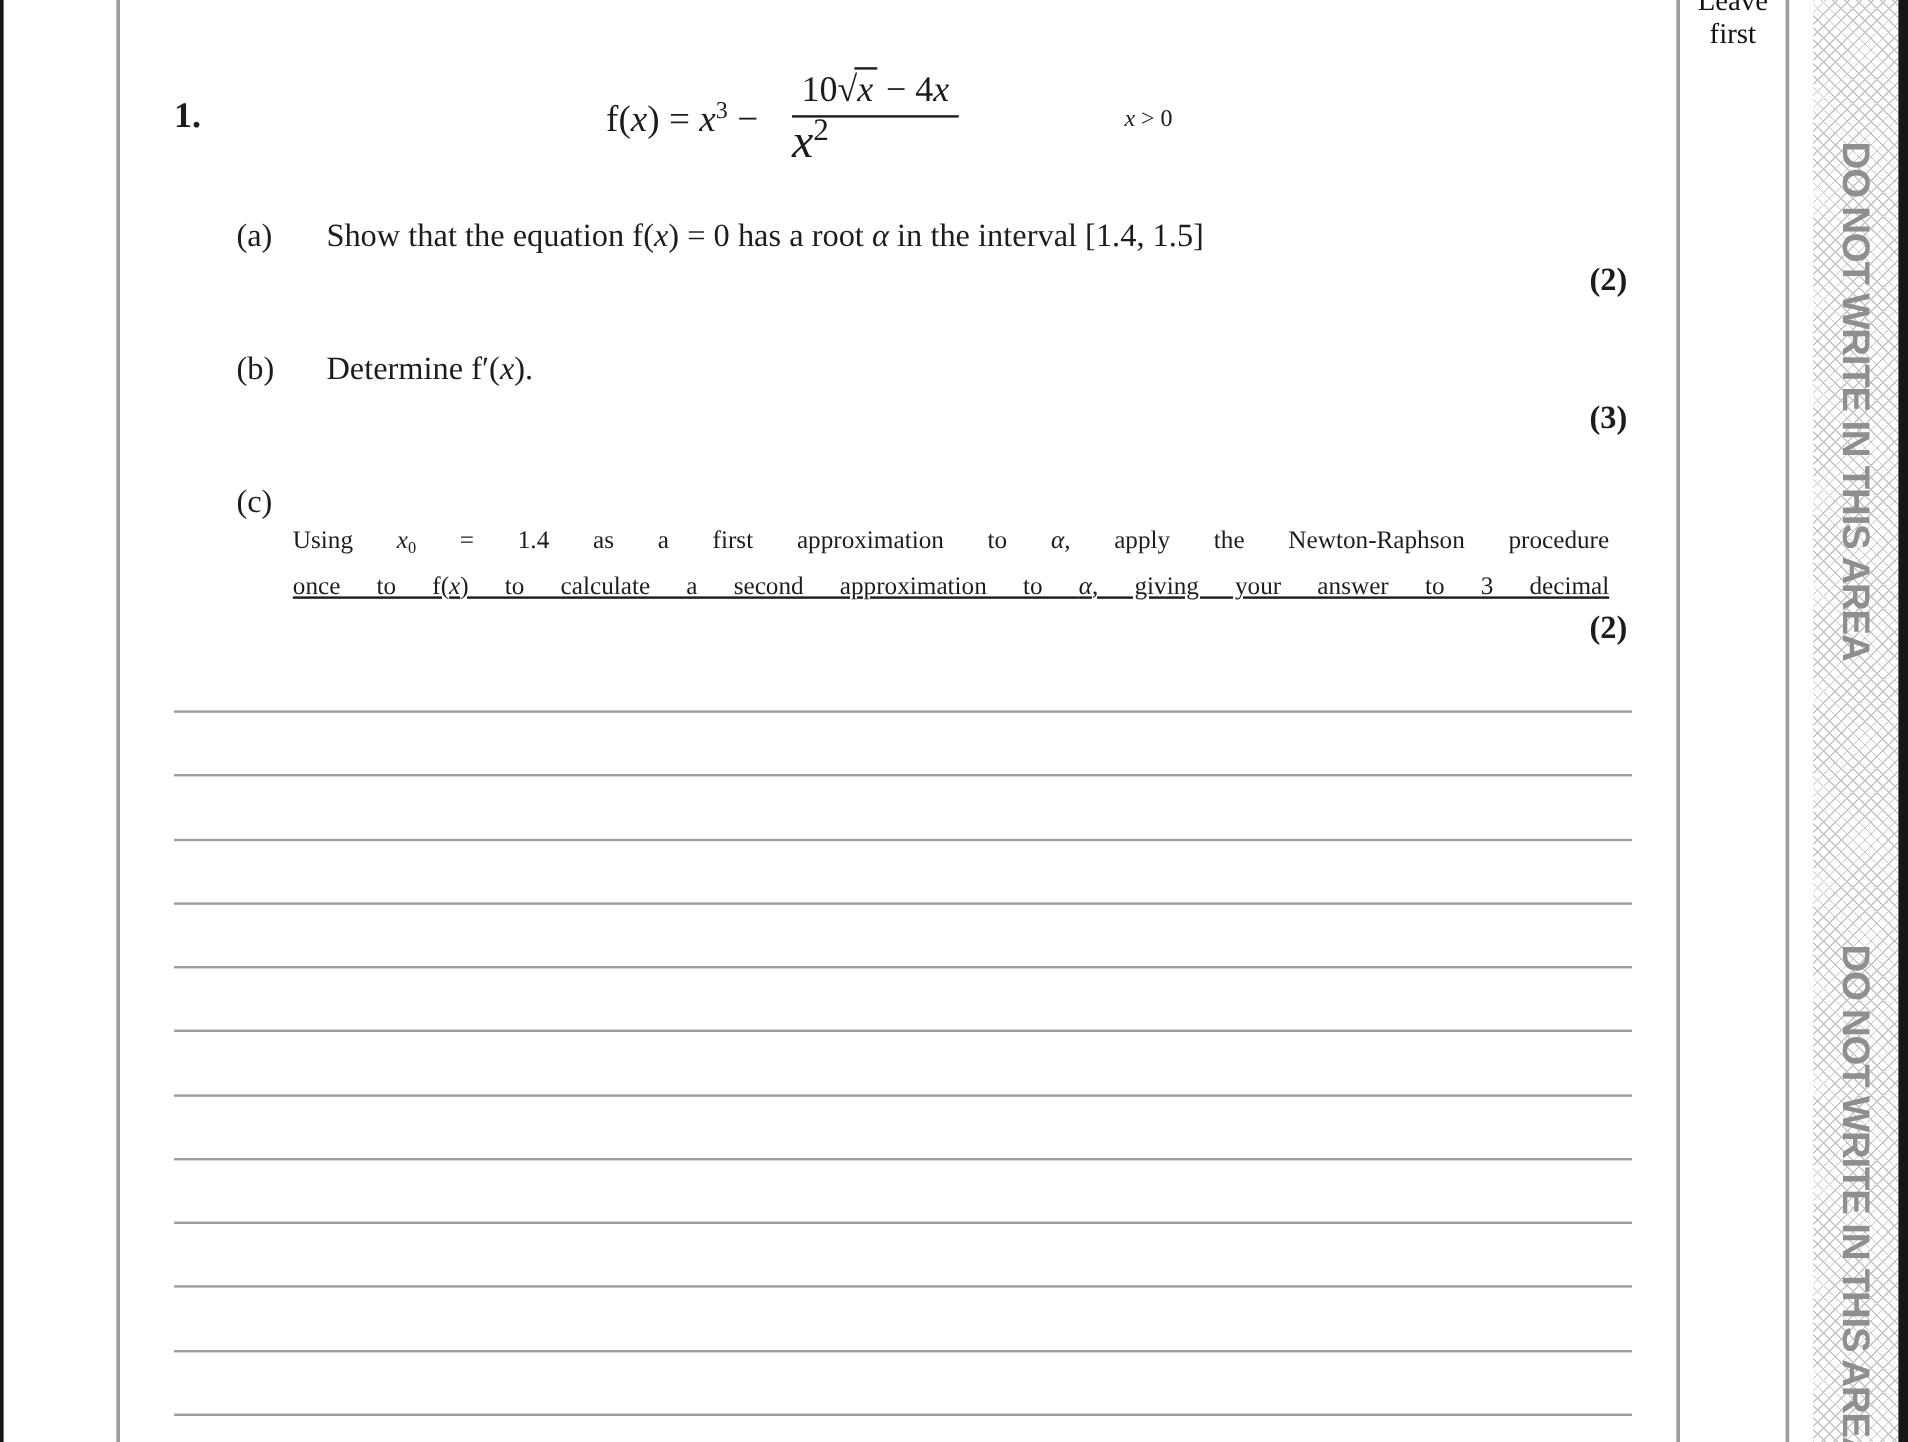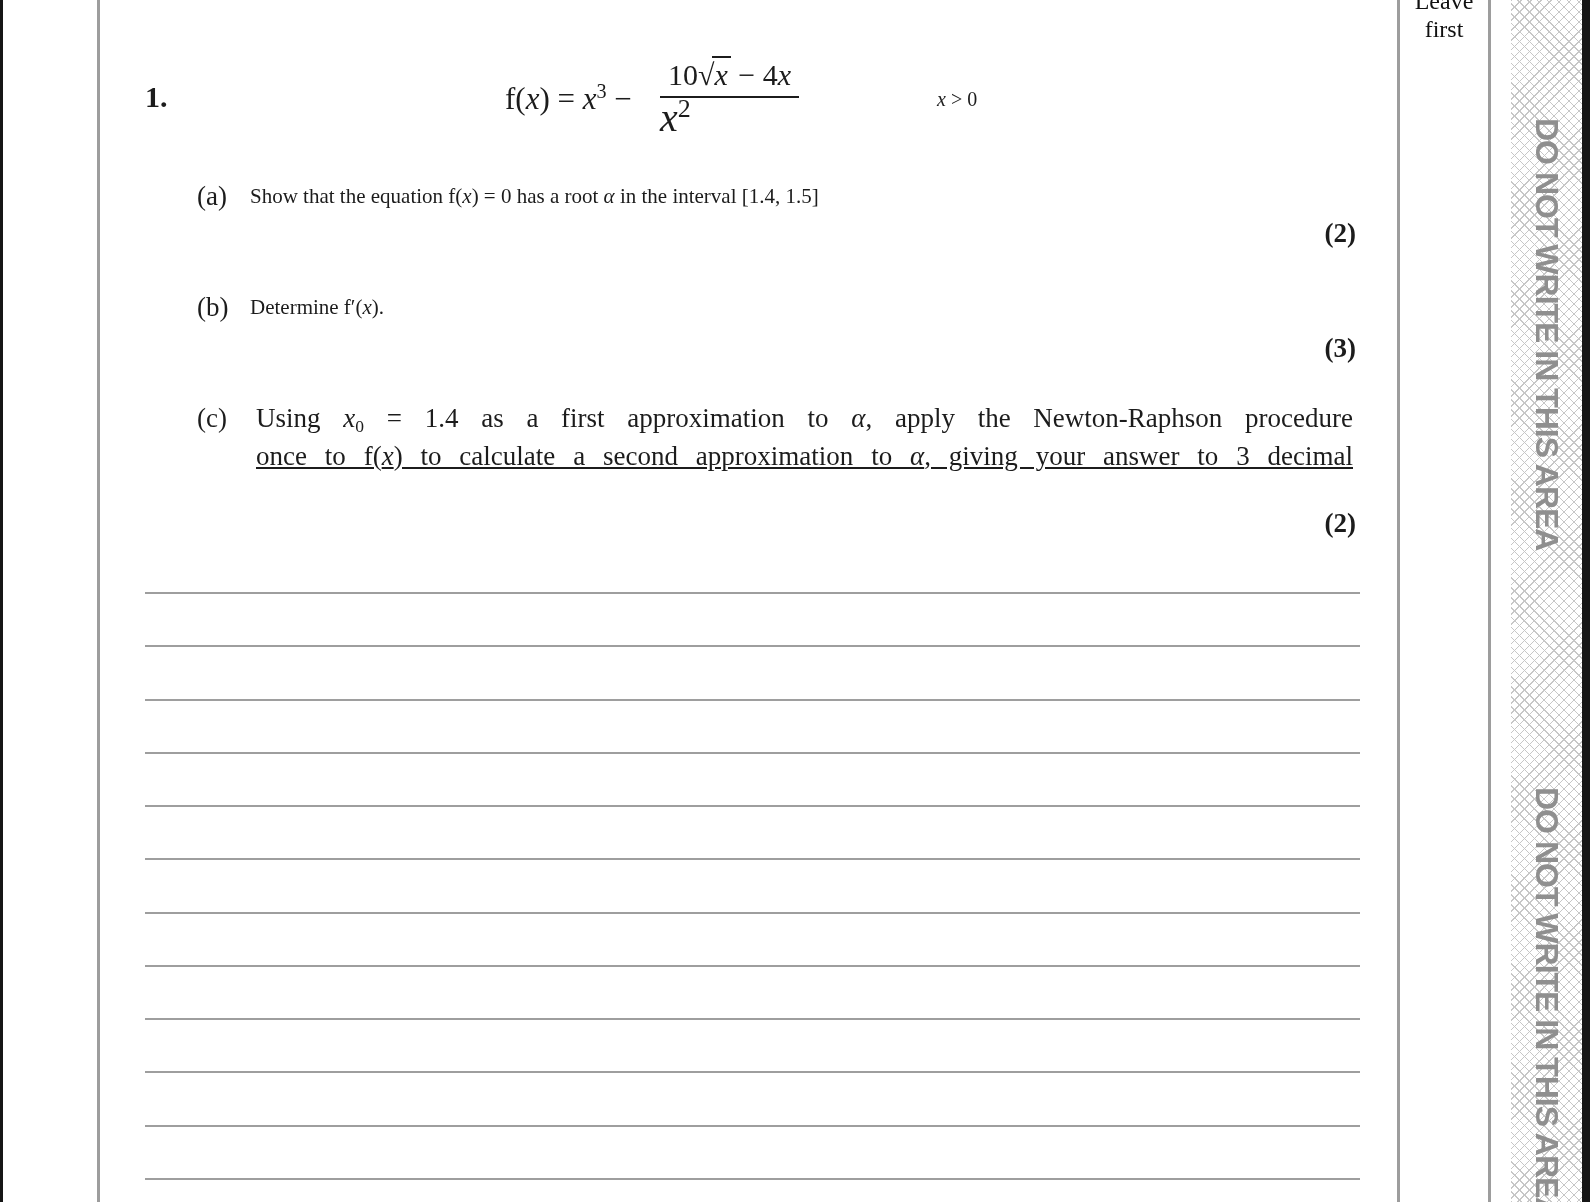--- a/index.html
+++ b/index.html
@@ -42,26 +42,26 @@
   
   .qnum { position:absolute; left:145px; top:80px; font-size:30px; font-weight:bold; }
 
   .f-lhs  { position:absolute; left:505px; top:82px; font-size:31px; line-height:34px; }
   .frac   { position:absolute; left:660px; top:53px; text-align:left; }
   .frac .num { display:block; font-size:30px; line-height:43px; padding:0 8px 0 8px; border-bottom:2px solid #1c1c1c; }
   .frac .den { display:block; font-size:40px; line-height:40px; }
   .f-cond { position:absolute; left:905px; top:82px; font-size:20px; line-height:34px;margin-left:32px; }
 
   .part-label { position:absolute; left:197px; font-size:27px; line-height:32px; }
-  .part-text  { position:absolute; left:250px; font-size:21px; line-height:32px; }
+  .part-text  { position:absolute; left:272px; font-size:27px; line-height:32px; }
   .pa-label, .pa-text { top:180px; }
   .pb-label, .pb-text { top:291px; }
   .pc-label { top:402px; }
   .c-line {
-    position:absolute; left:256px; width:1097px; font-size:27px; line-height:32px;
+    position:absolute; left:244px; width:1097px; font-size:21px; line-height:32px;margin-top:32px;
   }
   .c-just { text-align:justify; text-align-last:justify; }
   .c-line-1 { top:402px; }
   .c-line-2 { top:440px;text-decoration:underline; }
   .c-line-3 { top:478px; }
 
   .mark { position:absolute; left:1260px; width:96px; text-align:right;
           font-size:27px; font-weight:bold; }
   .mark-a { top:218px; }
   .mark-b { top:333px; }

